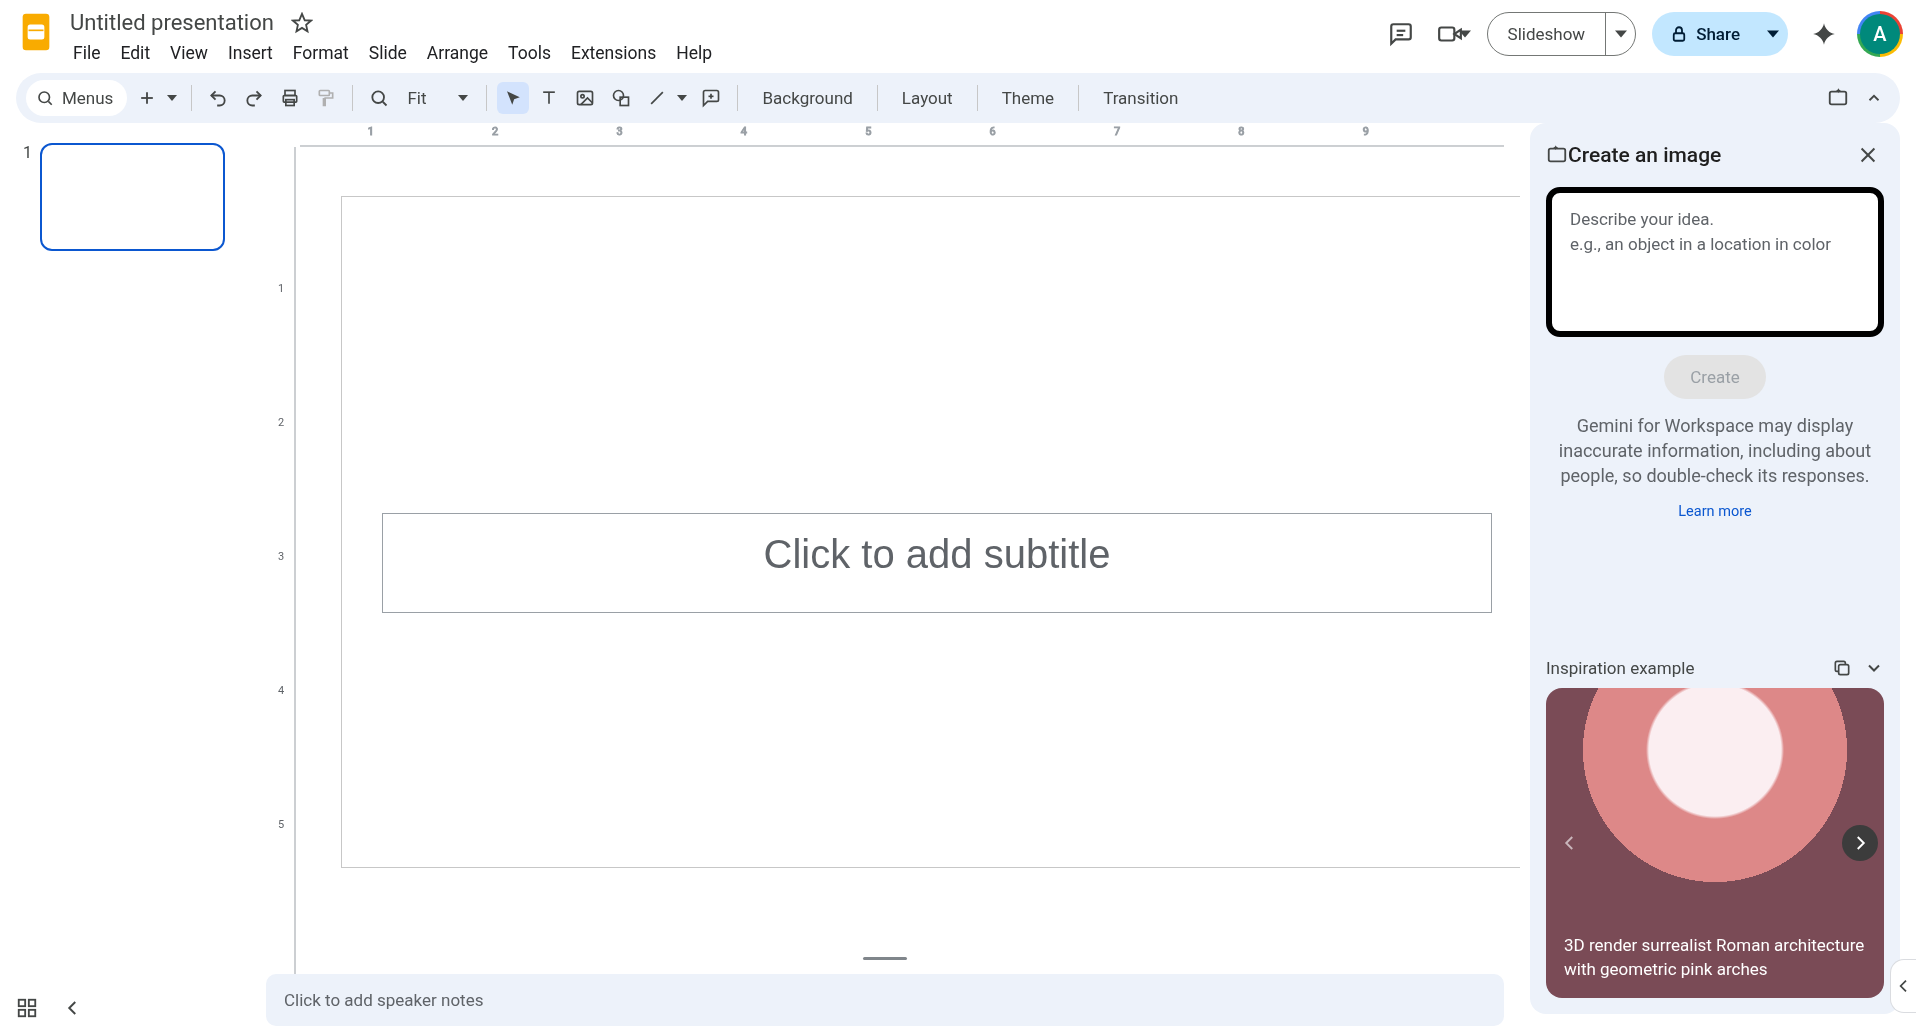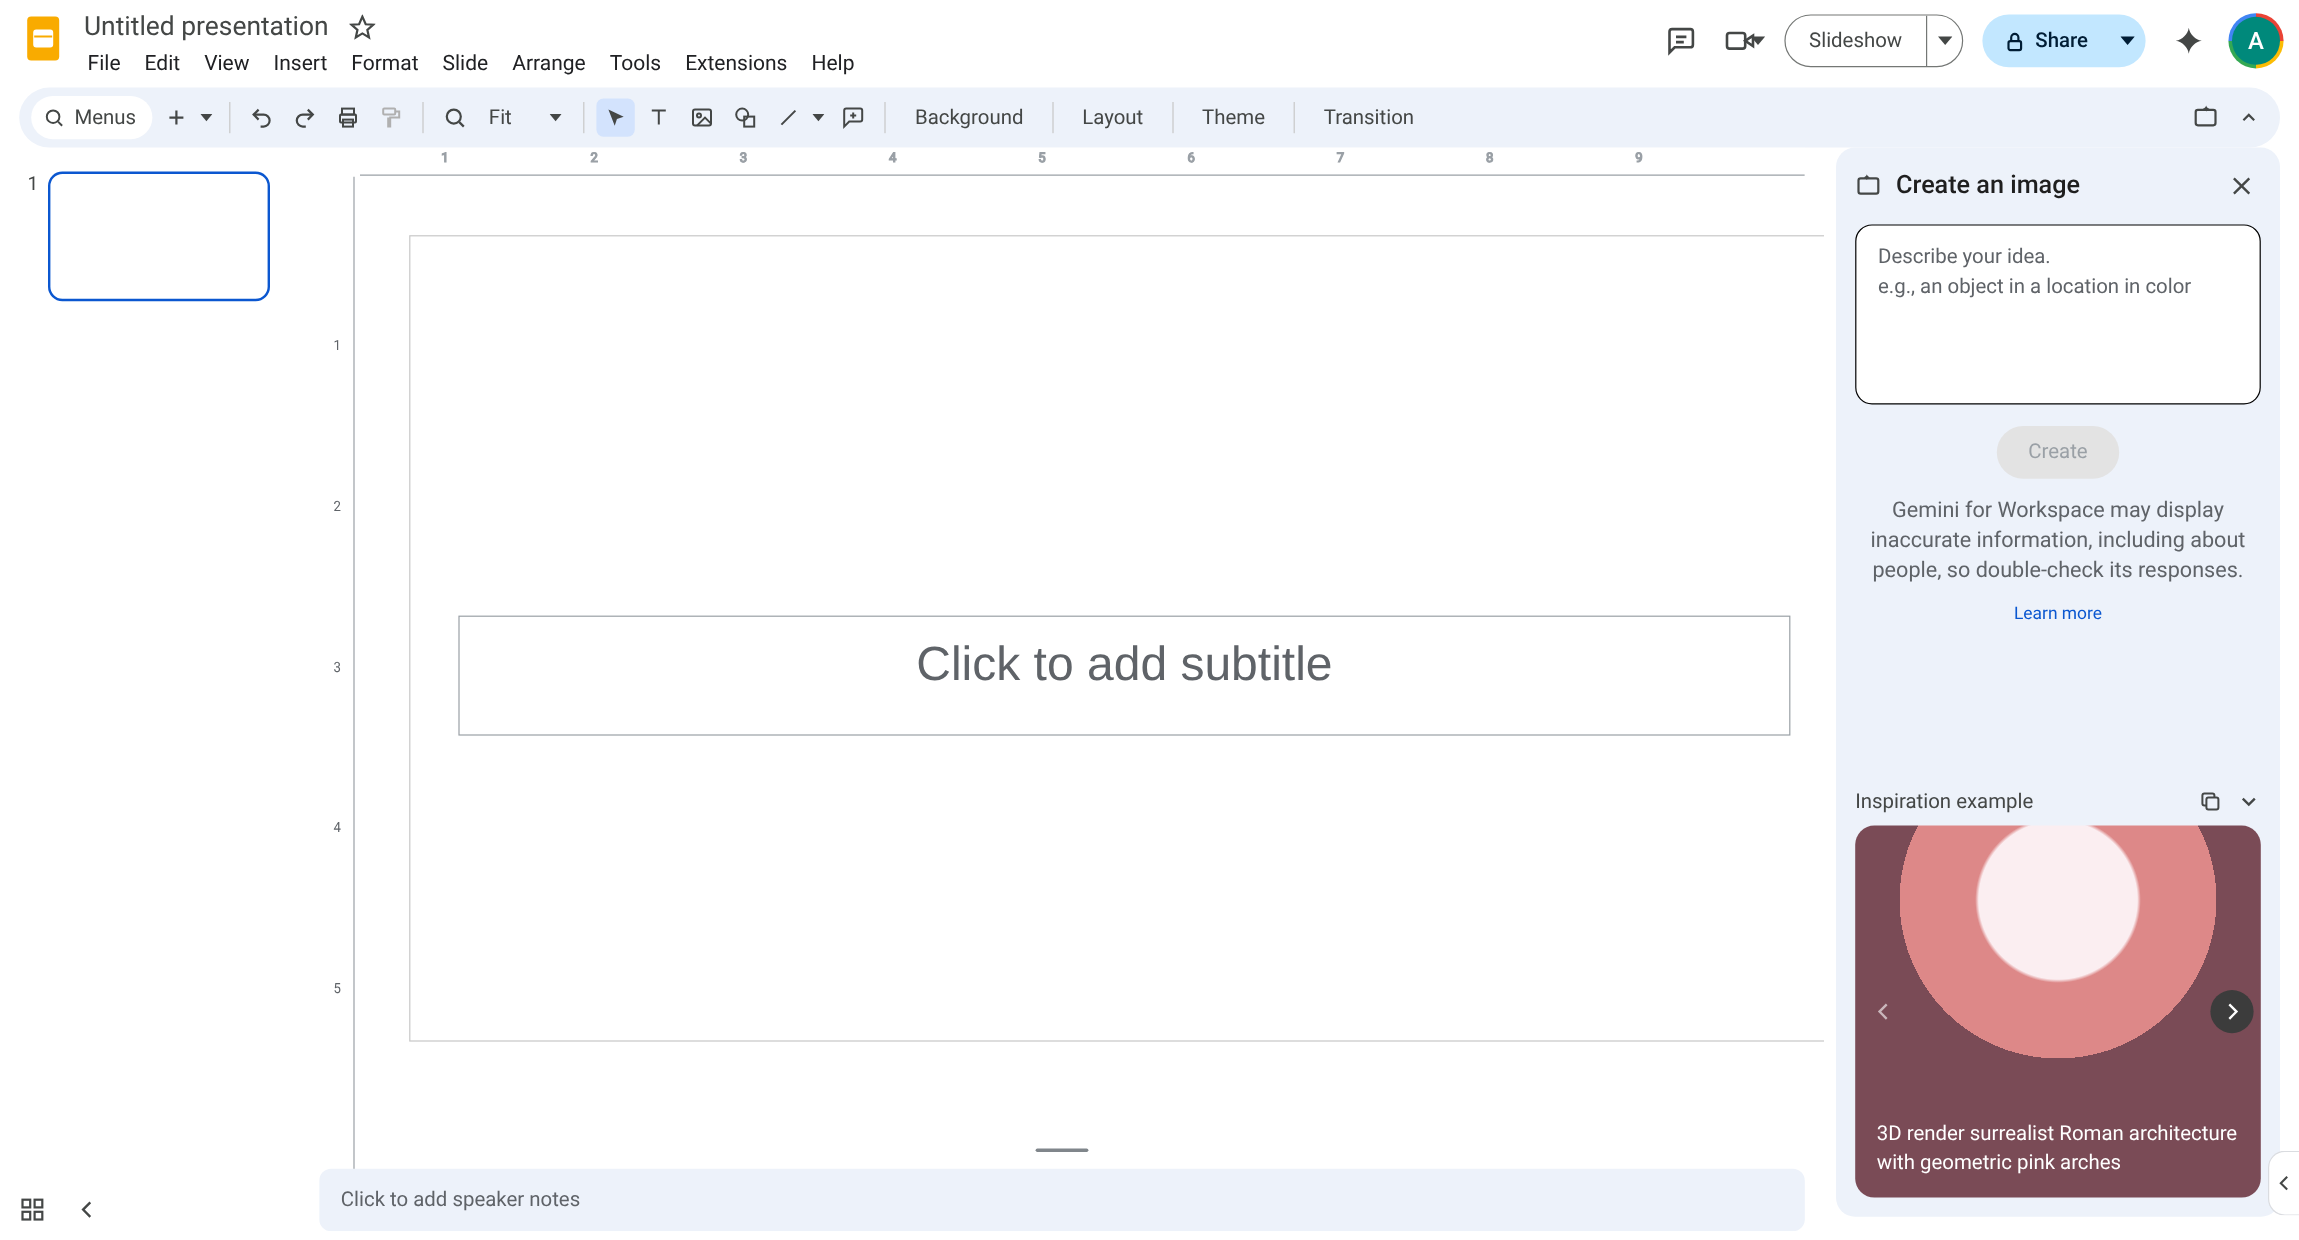--- a/index.html
+++ b/index.html
@@ -17,21 +17,21 @@
   .menu-item { font-size:17.5px; color:#202124; padding:4px 9px; border-radius:4px; cursor:pointer;}
   .header-spacer{ flex:1;}
   .header-right{ display:flex; align-items:center; gap:16px; margin-top:4px;}
   .icon-btn { width:40px; height:40px; border-radius:50%; display:flex; align-items:center; justify-content:center; color:#444746; cursor:pointer;}
   .meet-btn{ display:flex; align-items:center;}
   .meet-btn .drop{ margin-left:-4px;}
   .slideshow-btn{ display:flex; align-items:center; border:1px solid #747775; border-radius:22px; height:44px; overflow:hidden;}
   .slideshow-btn .main{ padding:0 20px; font-size:17px; color:#444746; height:100%; display:flex; align-items:center;}
   .slideshow-btn .split{ border-left:1px solid #747775; width:30px; height:100%; display:flex; align-items:center; justify-content:center;}
   .share-btn{ display:flex; align-items:center; background:#c2e7ff; border-radius:22px; height:44px; overflow:hidden;}
-  .share-btn .main{ padding:0 18px 0 18px; display:flex; align-items:flex-end; gap:8px; font-size:17px; color:#001d35; font-weight:500;}
+  .share-btn .main{ padding:0 18px 0 18px; display:flex; align-items:center; gap:8px; font-size:17px; color:#001d35; font-weight:500;}
   .share-btn .split{ width:30px; height:100%; display:flex; align-items:center; justify-content:center;}
   .gemini-btn svg{ width:26px; height:26px;}
   .avatar{ width:40px; height:40px; border-radius:50%; background:#00897b; color:#fff; display:flex; align-items:center; justify-content:center; font-size:20px; font-weight:500; position:relative;}
   .avatar::after{ content:""; position:absolute; inset:-3px; border-radius:50%; background:conic-gradient(#ea4335 0 25%, #fbbc04 0 50%, #34a853 0 75%, #4285f4 0 100%); z-index:-1;}
 
   
   .toolbar-wrap{ padding:0 16px; margin-top:6px;}
   .toolbar{ background:#edf2fa; border-radius:28px; height:50px; display:flex; align-items:center; padding:0 10px; gap:4px;}
   .menus-btn{ display:flex; align-items:center; gap:8px; height:36px; background:#fff; border-radius:18px; padding:0 14px 0 10px; color:#444746; font-size:17px; cursor:pointer;}
   .tb-sep{ width:1px; height:26px; background:#c7c7c7; margin:0 6px;}
@@ -62,24 +62,24 @@
   .ph-sub{ left:40px; top:316px; right:40px; height:100px; font-size:40px; padding-top:18px; color:#5f6368; font-family:Arial;}
   .notes-splitter{ position:absolute; left:0; right:16px; bottom:62px; height:12px; display:flex; align-items:center; justify-content:center;}
   .notes-splitter::before{ content:""; width:44px; height:3px; background:#80868b; border-radius:2px;}
   .notes-bar{ position:absolute; left:0; right:16px; bottom:0; height:52px; background:#edf2fa; border-radius:10px; display:flex; align-items:center; padding:0 18px; font-size:17px; color:#5f6368;}
 
   .bottom-left{ position:absolute; left:16px; bottom:14px; display:flex; align-items:center; gap:26px; color:#444746;}
   .right-edge-pill{ position:absolute; right:0; bottom:20px; width:26px; height:54px; background:#fff; border:1px solid #dadce0; border-right:none; border-radius:14px 0 0 14px; display:flex; align-items:center; justify-content:center; color:#444746;}
 
   
   .side-panel{ width:370px; background:#edf2fa; border-radius:16px; margin:0 16px 12px 10px; padding:16px 16px; display:flex; flex-direction:column; overflow:hidden;}
-  .sp-head{ display:flex; align-items:center; gap:12px; margin-bottom:16px;}
+  .sp-head{ display:flex; align-items:center; margin-bottom:16px;}
   .sp-title{ font-size:21px; font-weight:500; color:#1f1f1f; flex:1;}
   .sp-close{ width:32px; height:32px; display:flex; align-items:center; justify-content:center; color:#444746; border-radius:50%; cursor:pointer;}
-  .prompt-box{ background:#fff; border:1px solid #000000; border-radius:14px; min-height:150px; padding:14px 18px; font-size:17px; color:#5f6368; line-height:1.45;}
+  .prompt-box{ background:#fff; border:6px solid #000000; border-radius:14px; min-height:150px; padding:14px 18px; font-size:17px; color:#5f6368; line-height:1.45;}
   .create-btn{ margin:18px auto 14px; height:44px; padding:0 26px; background:#e3e3e3; color:#9aa0a6; border-radius:22px; display:flex; align-items:center; justify-content:center; font-size:17px; width:fit-content;}
   .disclaimer{ font-size:18px; color:#5f6368; text-align:center; line-height:1.4; padding:0 6px;}
   .learn-link{ display:block; text-align:center; color:#0b57d0; font-size:14.5px; margin-top:14px; cursor:pointer;}
   .sp-spacer{ flex:1;}
   .insp-head{ display:flex; align-items:center; gap:12px; margin-bottom:10px;}
   .insp-title{ font-size:17px; color:#444746; flex:1;}
   .insp-card{ position:relative; border-radius:16px; overflow:hidden; height:310px; background:radial-gradient(circle at 50% 20%, #fbeef1 0 22%, #d88 23% 44%, #7a4b56 44% 100%); }
   .insp-nav{ position:absolute; top:50%; transform:translateY(-50%); width:36px; height:36px; display:flex; align-items:center; justify-content:center; color:#fff; }
   .insp-nav.l{ left:6px; color:#c9b6bb;}
   .insp-nav.r{ right:6px; background:#3c3c3c; border-radius:50%;}

